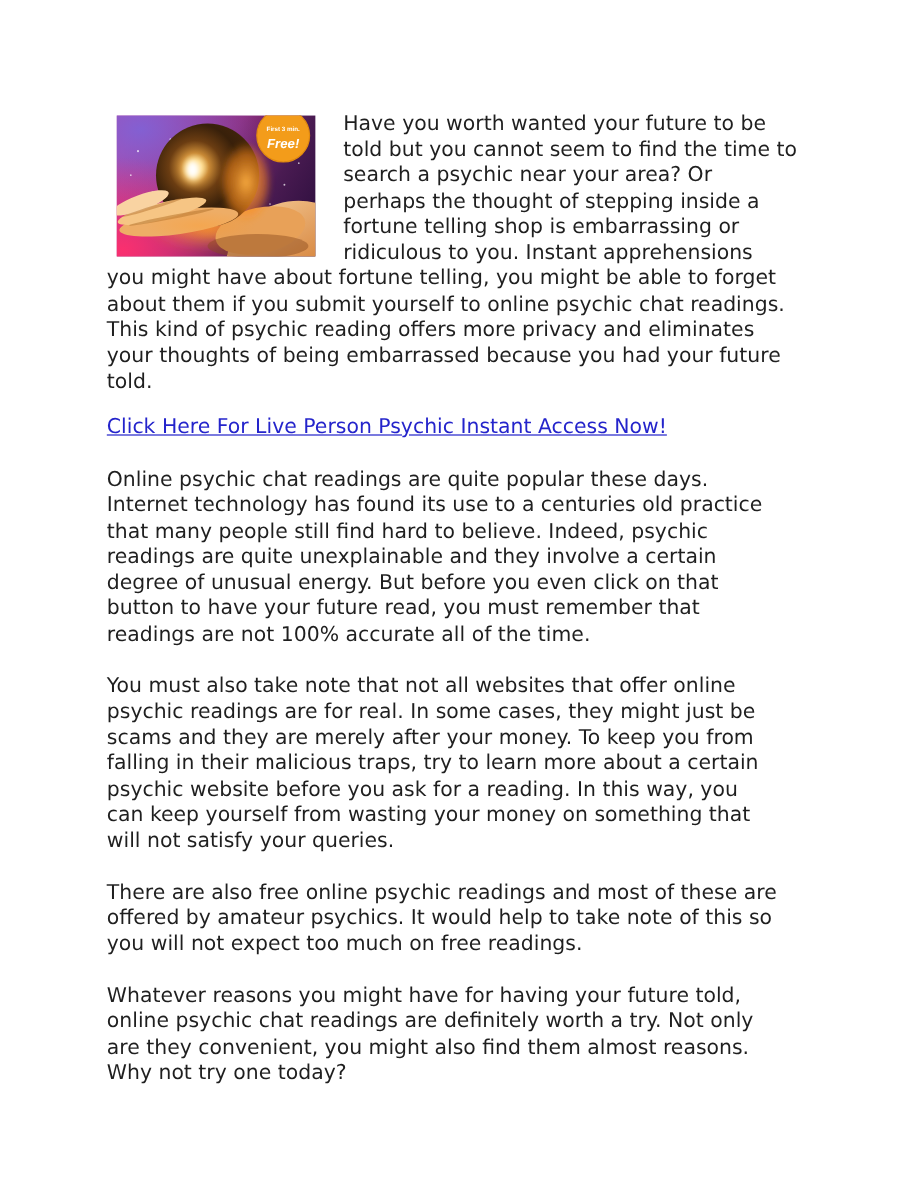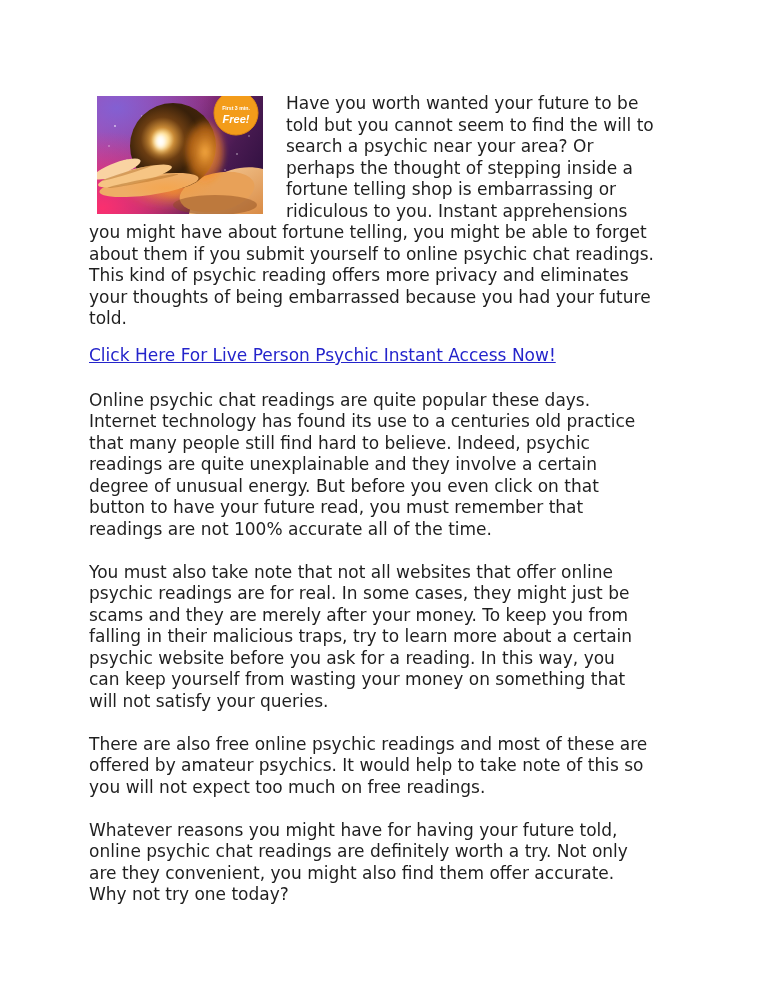--- a/index.html
+++ b/index.html
@@ -142,21 +142,21 @@
         <g>
           <circle cx="139" cy="17" r="22" fill="#f39c1a" stroke="#e08a10" stroke-width="1"></circle>
           <text class="badge-small" x="139" y="13.5" text-anchor="middle">First 3 min.</text>
           <text class="badge-big" x="139" y="27" text-anchor="middle">Free!</text>
         </g>
       </svg>
     </div>
 
     <div class="para para-intro">
         <div class="line">Have you worth wanted your future to be</div>
-        <div class="line">told but you cannot seem to find the will to</div>
+        <div class="line">told but you cannot seem to find the time to</div>
         <div class="line">search a psychic near your area? Or</div>
         <div class="line">perhaps the thought of stepping inside a</div>
         <div class="line">fortune telling shop is embarrassing or</div>
         <div class="line">ridiculous to you. Instant apprehensions</div>
         <div class="line">you might have about fortune telling, you might be able to forget</div>
         <div class="line">about them if you submit yourself to online psychic chat readings.</div>
         <div class="line">This kind of psychic reading offers more privacy and eliminates</div>
         <div class="line">your thoughts of being embarrassed because you had your future</div>
         <div class="line">told.</div>
       </div>
@@ -184,18 +184,18 @@
         <div class="line">will not satisfy your queries.</div>
       </div>
     <div class="para">
         <div class="line">There are also free online psychic readings and most of these are</div>
         <div class="line">offered by amateur psychics. It would help to take note of this so</div>
         <div class="line">you will not expect too much on free readings.</div>
       </div>
     <div class="para">
         <div class="line">Whatever reasons you might have for having your future told,</div>
         <div class="line">online psychic chat readings are definitely worth a try. Not only</div>
-        <div class="line">are they convenient, you might also find them offer accurate.</div>
+        <div class="line">are they convenient, you might also find them almost reasons.</div>
         <div class="line">Why not try one today?</div>
       </div>
 
   </div>
 </div>
 
 </body></html>

